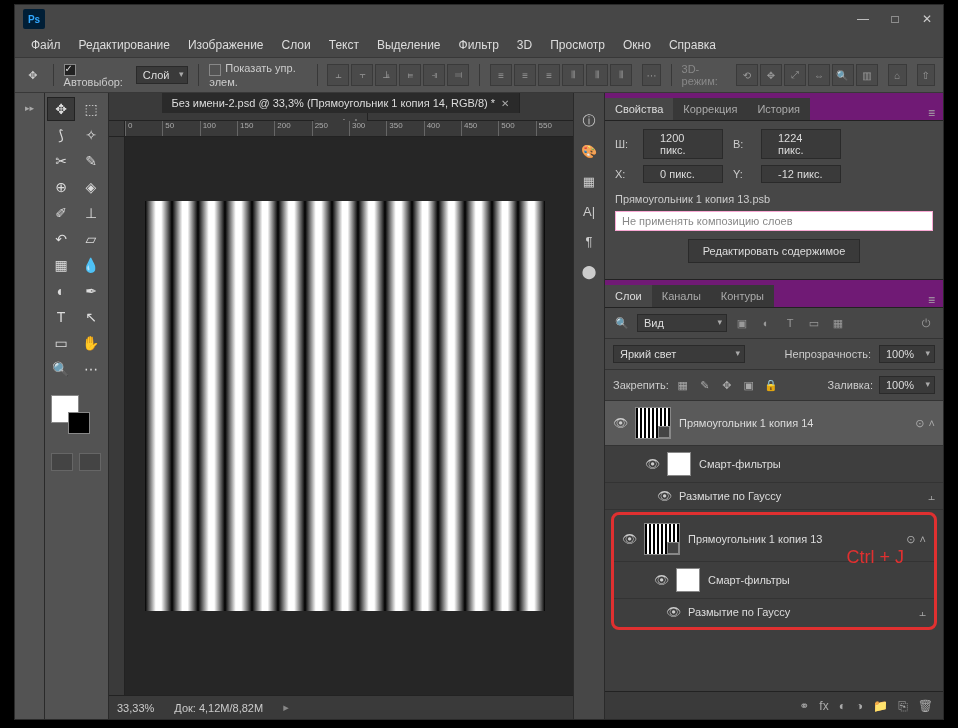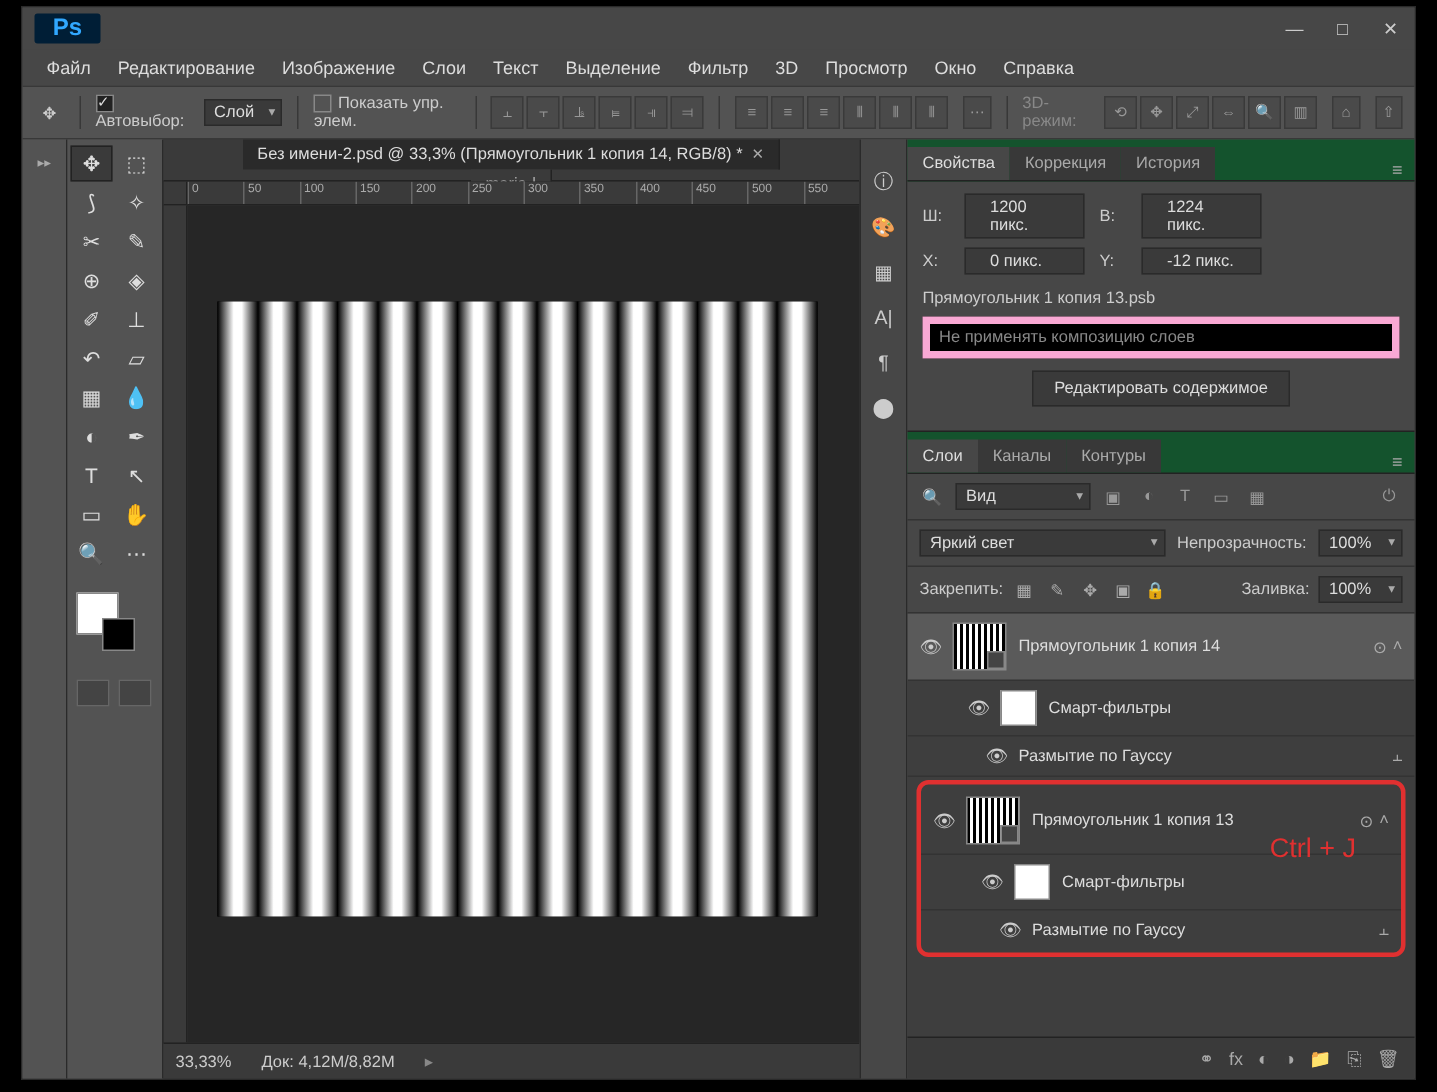--- a/index.html
+++ b/index.html
@@ -1,20 +1,20 @@
 <!DOCTYPE html>
 <html><head>
 <meta charset="utf-8">
 <style>
 * { margin: 0; padding: 0; box-sizing: border-box; font-family: "Segoe UI", Tahoma, sans-serif; }
 body { background: #000; width: 958px; height: 728px; overflow: hidden; position: relative; }
 .app { position: absolute; left: 14px; top: 4px; width: 930px; height: 716px; background: #474747; display: flex; flex-direction: column; border: 1px solid #2a2a2a; }
 .titlebar { height: 28px; background: #474747; display: flex; align-items: center; justify-content: space-between; }
 .titlebar-left { display: flex; align-items: center; }
-.ps-icon { width: 44px; height: 20px; background: #001e36; color: #31a8ff; font-size: 16px; font-weight: bold; display: flex; align-items: center; justify-content: center; margin: 0 8px; border-radius: 2px; }
+.ps-icon { width: 22px; height: 20px; background: #001e36; color: #31a8ff; font-size: 10px; font-weight: bold; display: flex; align-items: center; justify-content: center; margin: 0 8px; border-radius: 2px; }
 .win-controls { display: flex; }
 .win-btn { width: 32px; height: 24px; display: flex; align-items: center; justify-content: center; color: #ccc; font-size: 12px; }
 .menubar { height: 24px; background: #474747; display: flex; align-items: center; padding: 0 8px; gap: 2px; }
 .menu-item { color: #ddd; font-size: 12px; padding: 2px 8px; cursor: pointer; }
 .options-bar { height: 36px; background: #535353; border-top: 1px solid #383838; border-bottom: 1px solid #383838; display: flex; align-items: center; padding: 0 8px; gap: 10px; color: #ccc; font-size: 11px; }
 .move-icon { width: 24px; height: 24px; display: flex; align-items: center; justify-content: center; }
 .chk { width: 12px; height: 12px; border: 1px solid #888; display: inline-block; vertical-align: middle; margin-right: 4px; }
 .chk.on { background: #222; position: relative; }
 .chk.on::after { content: "✓"; color: #ddd; font-size: 10px; position: absolute; left: 0; top: -2px; }
 .dd { background: #3a3a3a; border: 1px solid #2a2a2a; padding: 2px 18px 2px 6px; color: #ddd; font-size: 11px; position: relative; }
@@ -43,38 +43,38 @@
 .ruler-h { position: absolute; left: 16px; top: 0; right: 0; height: 16px; background: #3a3a3a; border-bottom: 1px solid #222; display: flex; overflow: hidden; }
 .ruler-v { position: absolute; left: 0; top: 16px; bottom: 0; width: 16px; background: #3a3a3a; border-right: 1px solid #222; }
 .rtick { color: #aaa; font-size: 8px; padding-left: 2px; width: 42px; border-left: 1px solid #666; }
 .ruler-corner { position: absolute; left: 0; top: 0; width: 16px; height: 16px; background: #3a3a3a; border-right: 1px solid #222; border-bottom: 1px solid #222; }
 .canvas { position: absolute; left: 36px; top: 80px; width: 400px; height: 410px; background: #000; display: flex; }
 .stripe { flex: 1; background: linear-gradient(90deg, #000 0%, #fff 40%, #fff 60%, #000 100%); }
 .status { height: 24px; background: #3a3a3a; border-top: 1px solid #222; display: flex; align-items: center; color: #ccc; font-size: 11px; padding: 0 8px; gap: 20px; }
 .midstrip { width: 32px; background: #474747; border-left: 1px solid #2a2a2a; border-right: 1px solid #2a2a2a; display: flex; flex-direction: column; align-items: center; gap: 10px; padding-top: 18px; }
 .ms-icon { width: 20px; height: 20px; color: #ccc; display: flex; align-items: center; justify-content: center; font-size: 13px; }
 .panels { width: 338px; background: #474747; display: flex; flex-direction: column; }
-.panel-tabs { height: 28px; background: #14532d; display: flex; align-items: flex-end; border-bottom: 1px solid #222; }
+.panel-tabs { height: 28px; background: #701a75; display: flex; align-items: flex-end; border-bottom: 1px solid #222; }
 .ptab { padding: 5px 10px; color: #aaa; font-size: 11px; background: #383838; }
 .ptab.active { background: #474747; color: #ddd; }
 .ptab-menu { margin-left: auto; color: #aaa; padding: 0 8px; font-size: 12px; }
 .props { padding: 8px 10px; color: #ccc; font-size: 11px; }
 .props-head { display: flex; align-items: center; gap: 8px; margin-bottom: 10px; }
 .props-ic { width: 18px; height: 18px; background: #2a2a2a; border: 1px solid #666; }
 .prop-row { display: flex; gap: 10px; margin-bottom: 6px; align-items: center; }
 .prop-lab { width: 18px; color: #ccc; }
 .prop-val { background: #3a3a3a; border: 1px solid #2a2a2a; padding: 2px 16px; width: 80px; color: #ddd; }
 .prop-btn { background: #3a3a3a; border: 1px solid #2a2a2a; padding: 5px 14px; color: #ddd; font-size: 11px; margin: 8px auto; display: block; }
-.prop-dd { background: #000000; border: 5px solid #f9a8d4; padding: 3px 6px; color: #888; font-size: 11px; width: 100%; margin-top: 6px; }
+.prop-dd { background: #ffffff; border: 1px solid #f9a8d4; padding: 3px 6px; color: #888; font-size: 11px; width: 100%; margin-top: 6px; }
 .layers-panel { flex: 1; display: flex; flex-direction: column; border-top: 1px solid #222; min-height: 0; }
 .lfilter { padding: 6px 8px; display: flex; align-items: center; gap: 6px; border-bottom: 1px solid #333; }
 .lfilter .dd { width: 90px; }
 .lf-ic { width: 18px; height: 18px; color: #999; display: flex; align-items: center; justify-content: center; font-size: 11px; }
 .lmode { padding: 6px 8px; display: flex; align-items: center; gap: 8px; border-bottom: 1px solid #333; font-size: 11px; color: #ccc; }
-.lmode .dd { width: 164px; }
+.lmode .dd { width: 132px; }
 .llock { padding: 6px 8px; display: flex; align-items: center; gap: 6px; border-bottom: 1px solid #333; font-size: 11px; color: #ccc; }
 .llock-ic { width: 16px; height: 16px; color: #aaa; font-size: 11px; display: flex; align-items: center; justify-content: center; }
 .layer-list { flex: 1; overflow-y: auto; background: #3e3e3e; }
 .layer { display: flex; align-items: center; padding: 6px 8px; gap: 8px; color: #ddd; font-size: 11px; border-bottom: 1px solid #333; }
 .layer.sel { background: #5a5a5a; }
 .layer.sub { padding-left: 40px; }
 .layer.sub2 { padding-left: 52px; }
 .eye { width: 14px; height: 14px; color: #ccc; font-size: 12px; }
 .thumb { width: 36px; height: 32px; background: #fff; border: 1px solid #888; position: relative; overflow: hidden; }
 .thumb.stripes { background: repeating-linear-gradient(90deg, #000 0 2px, #fff 2px 4px); }

